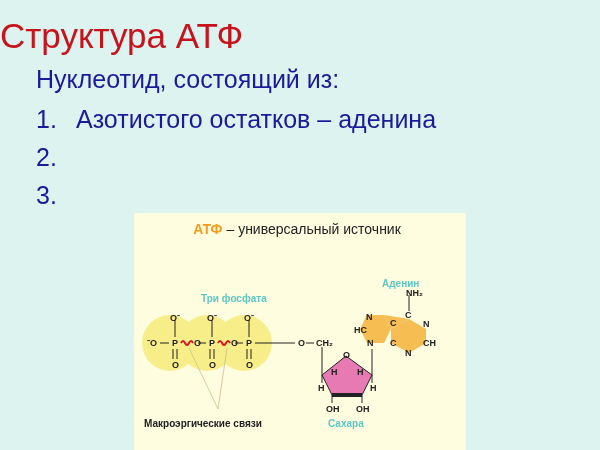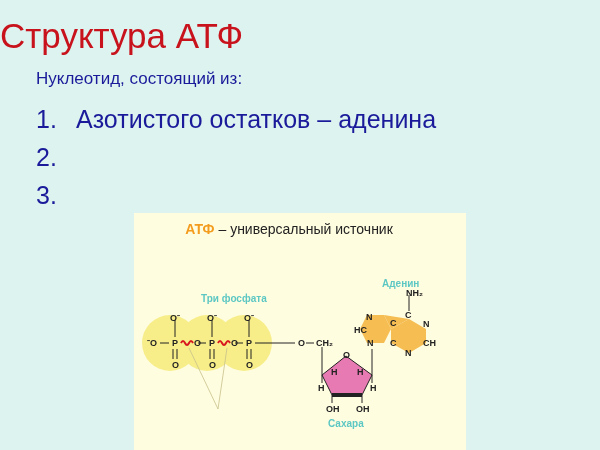--- a/index.html
+++ b/index.html
@@ -8,35 +8,35 @@
     background:#dcf3ef;
     font-family:"Liberation Sans", sans-serif;
     position:relative;
   }
   .title {
     position:absolute; left:0; top:16px; width:600px; 
     color:#c8121c; font-size:35px; line-height:40px;
   }
   .intro {
     position:absolute; left:36px; top:64px;
-    color:#1a1a9a; font-size:17px; line-height:30px;
+    color:#1a1a9a; font-size:25px; line-height:30px;
   }
   .list { position:absolute; left:36px; top:104px; margin:0; padding:0; list-style:none; }
   .list li {
     color:#1a1a9a; font-size:25px; line-height:30px; height:38px;
     display:flex;
   }
   .list .num { width:40px; display:inline-block; }
   .panel {
     position:absolute; left:134px; top:213px; width:332px; height:237px;
     background:#fffde0;
   }
   .panel svg { position:absolute; left:0; top:0; }
   .caption {
-    position:absolute; left:4px; top:8px; width:302px; text-align:center;
+    position:absolute; left:12px; top:8px; width:302px; text-align:center;
     font-size:14px; line-height:17px; color:#222;
   }
   .caption .atf { color:#f39c1e; font-weight:bold; }
   .lbl { position:absolute; font-size:10px; font-weight:bold; }
   .teal { color:#5cc7c3; }
   .dark { color:#222; }
 </style>
 </head>
 <body>
 
@@ -144,13 +144,14 @@
       <line x1="238" y1="136" x2="238" y2="142" stroke="#222" stroke-width="1"></line>
     </g>
   </svg>
 
   <div class="caption">
     <span class="atf">АТФ</span><span> – универсальный источник</span><br>
   </div>
   <div class="lbl teal" style="left:43px;top:80px;margin-left:24px;">Три фосфата</div>
   <div class="lbl teal" style="left:216px;top:65px;margin-left:32px;">Аденин</div>
   <div class="lbl teal" style="left:194px;top:205px;">Сахара</div>
+  <div class="lbl dark" style="left:10px;top:205px;">Макроэргические связи</div>
 </div>
 
 </body></html>

